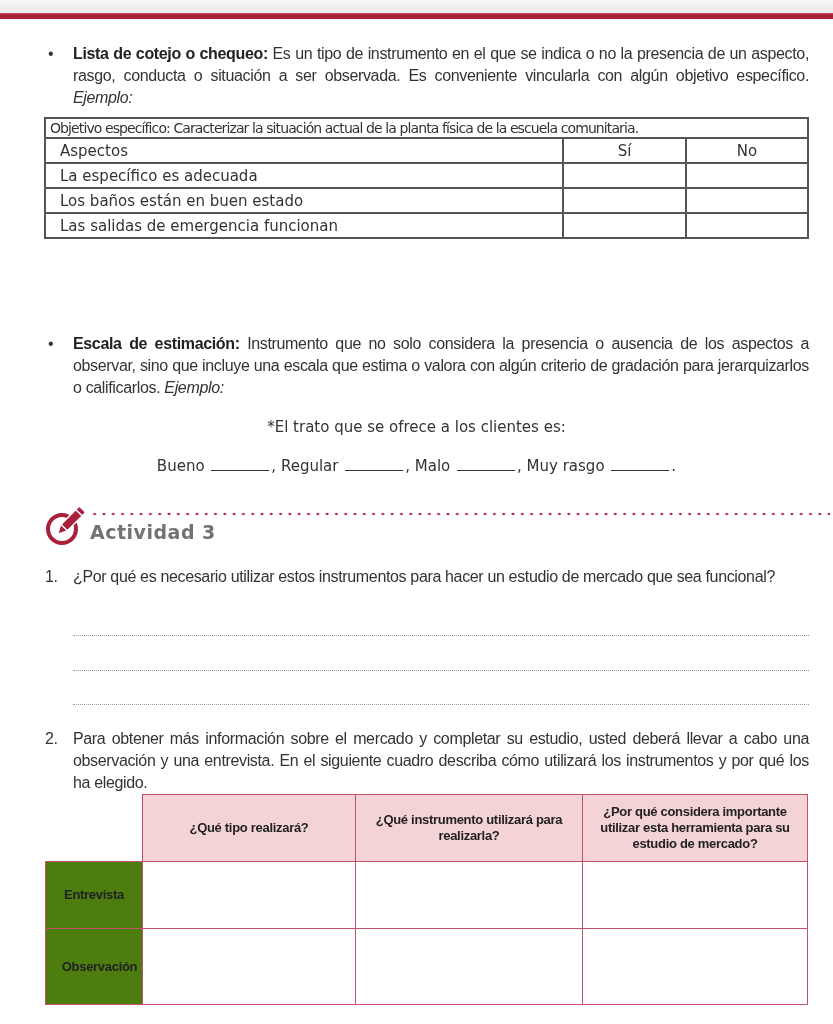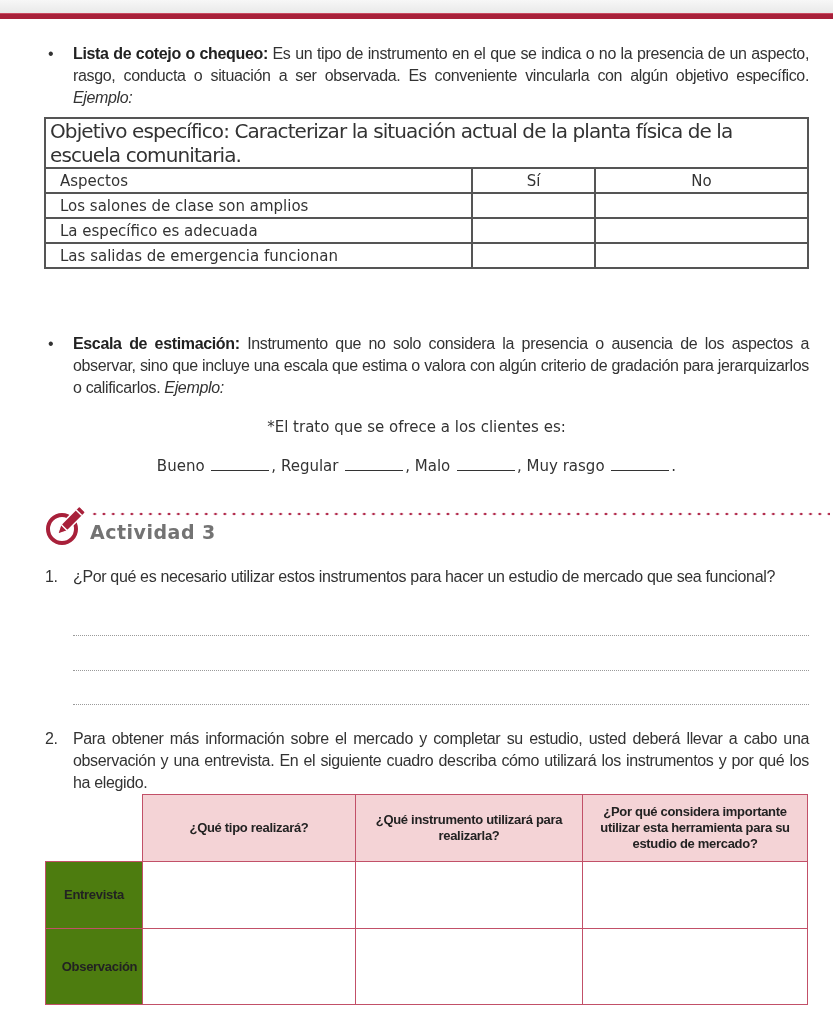--- a/index.html
+++ b/index.html
@@ -33,21 +33,21 @@
   table.check {
     position: absolute; left: 44px; top: 117px; width: 765px;
     border-collapse: collapse;
     font-family: "DejaVu Sans", sans-serif; font-size: 15px; color: #333;
   }
   table.check td {
     border: 2px solid #555; height: 25px; padding: 0 0 0 14px;
     box-sizing: border-box;
   }
   table.check td.obj {
-    height: 35px; padding-left: 4px; font-size: 20px; letter-spacing: -0.9px;
+    height: 20px; padding-left: 4px; font-size: 14px; letter-spacing: -0.9px;
   }
   table.check td.c { text-align: center; padding-left: 0; }
 
   .example-q {
     position: absolute; left: 0; width: 833px; top: 418px;
     text-align: center; font-family: "DejaVu Sans", sans-serif; font-size: 15px; color: #333;
   }
   .scale-line {
     position: absolute; left: 0; width: 833px; top: 456px;
     text-align: center; font-family: "DejaVu Sans", sans-serif; font-size: 15px; color: #333;
@@ -107,31 +107,31 @@
   <span class="dot">•</span>
   <span class="txt"><b>Lista de cotejo o chequeo:</b><span> Es un tipo de instrumento en el que se indica o no la presencia de un aspecto, rasgo, conducta o situación a ser observada. Es conveniente vincularla con algún objetivo específico. </span><i>Ejemplo:</i></span>
 </div>
 
 <table class="check">
   <tbody>
       <tr>
     <td class="obj" colspan="3">Objetivo específico: Caracterizar la situación actual de la planta física de la escuela comunitaria.</td>
   </tr>
   <tr>
-    <td style="width:427px;">Aspectos</td>
+    <td style="width:518px;">Aspectos</td>
     <td class="c" style="width:123px;">Sí</td>
     <td class="c">No</td>
   </tr>
   <tr>
-    <td>Los salones de clase son amplios</td>
-    <td></td>
-    <td></td>
-  </tr>
-  <tr>
     <td>La específico es adecuada</td>
+    <td></td>
+    <td></td>
+  </tr>
+  <tr>
+    <td>Los baños están en buen estado</td>
     <td></td>
     <td></td>
   </tr>
   <tr>
     <td>Las salidas de emergencia funcionan</td>
     <td></td>
     <td></td>
   </tr>
 </tbody>
   </table>

